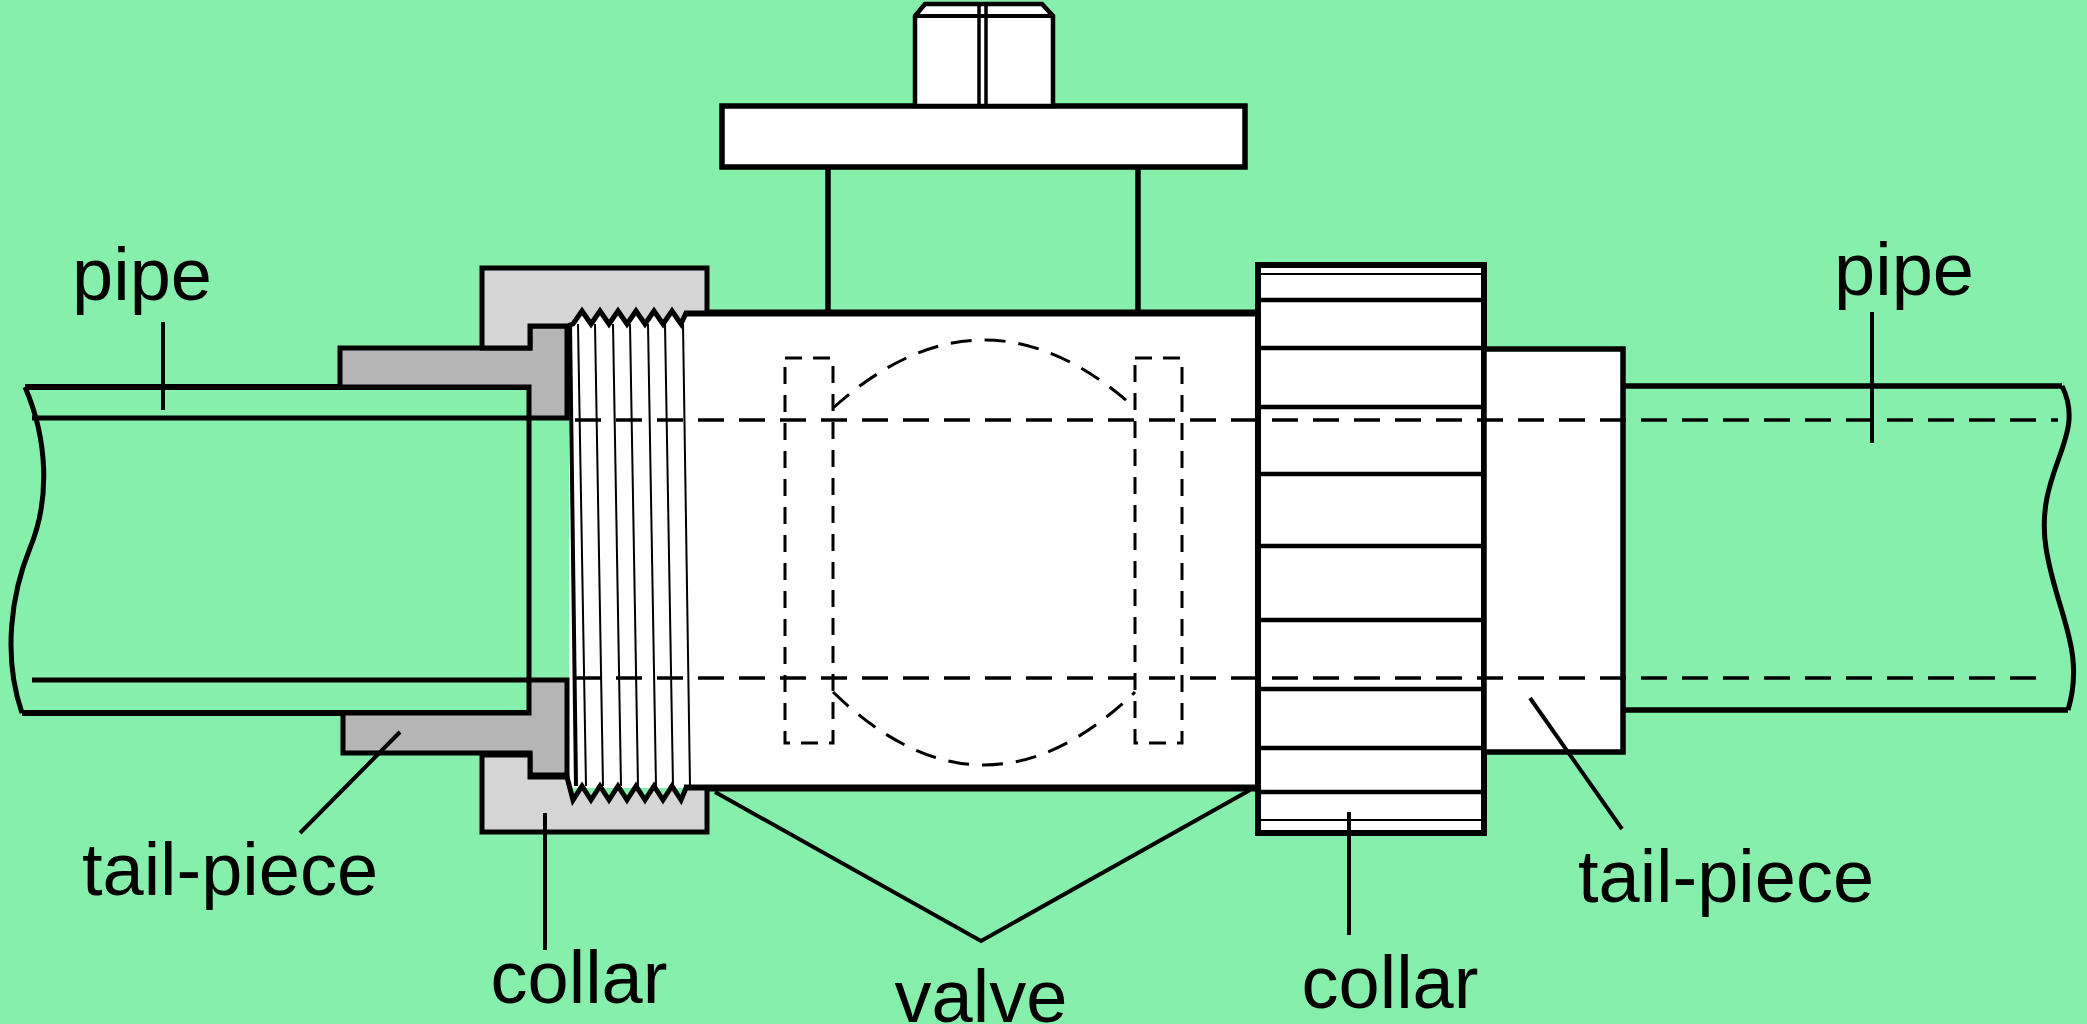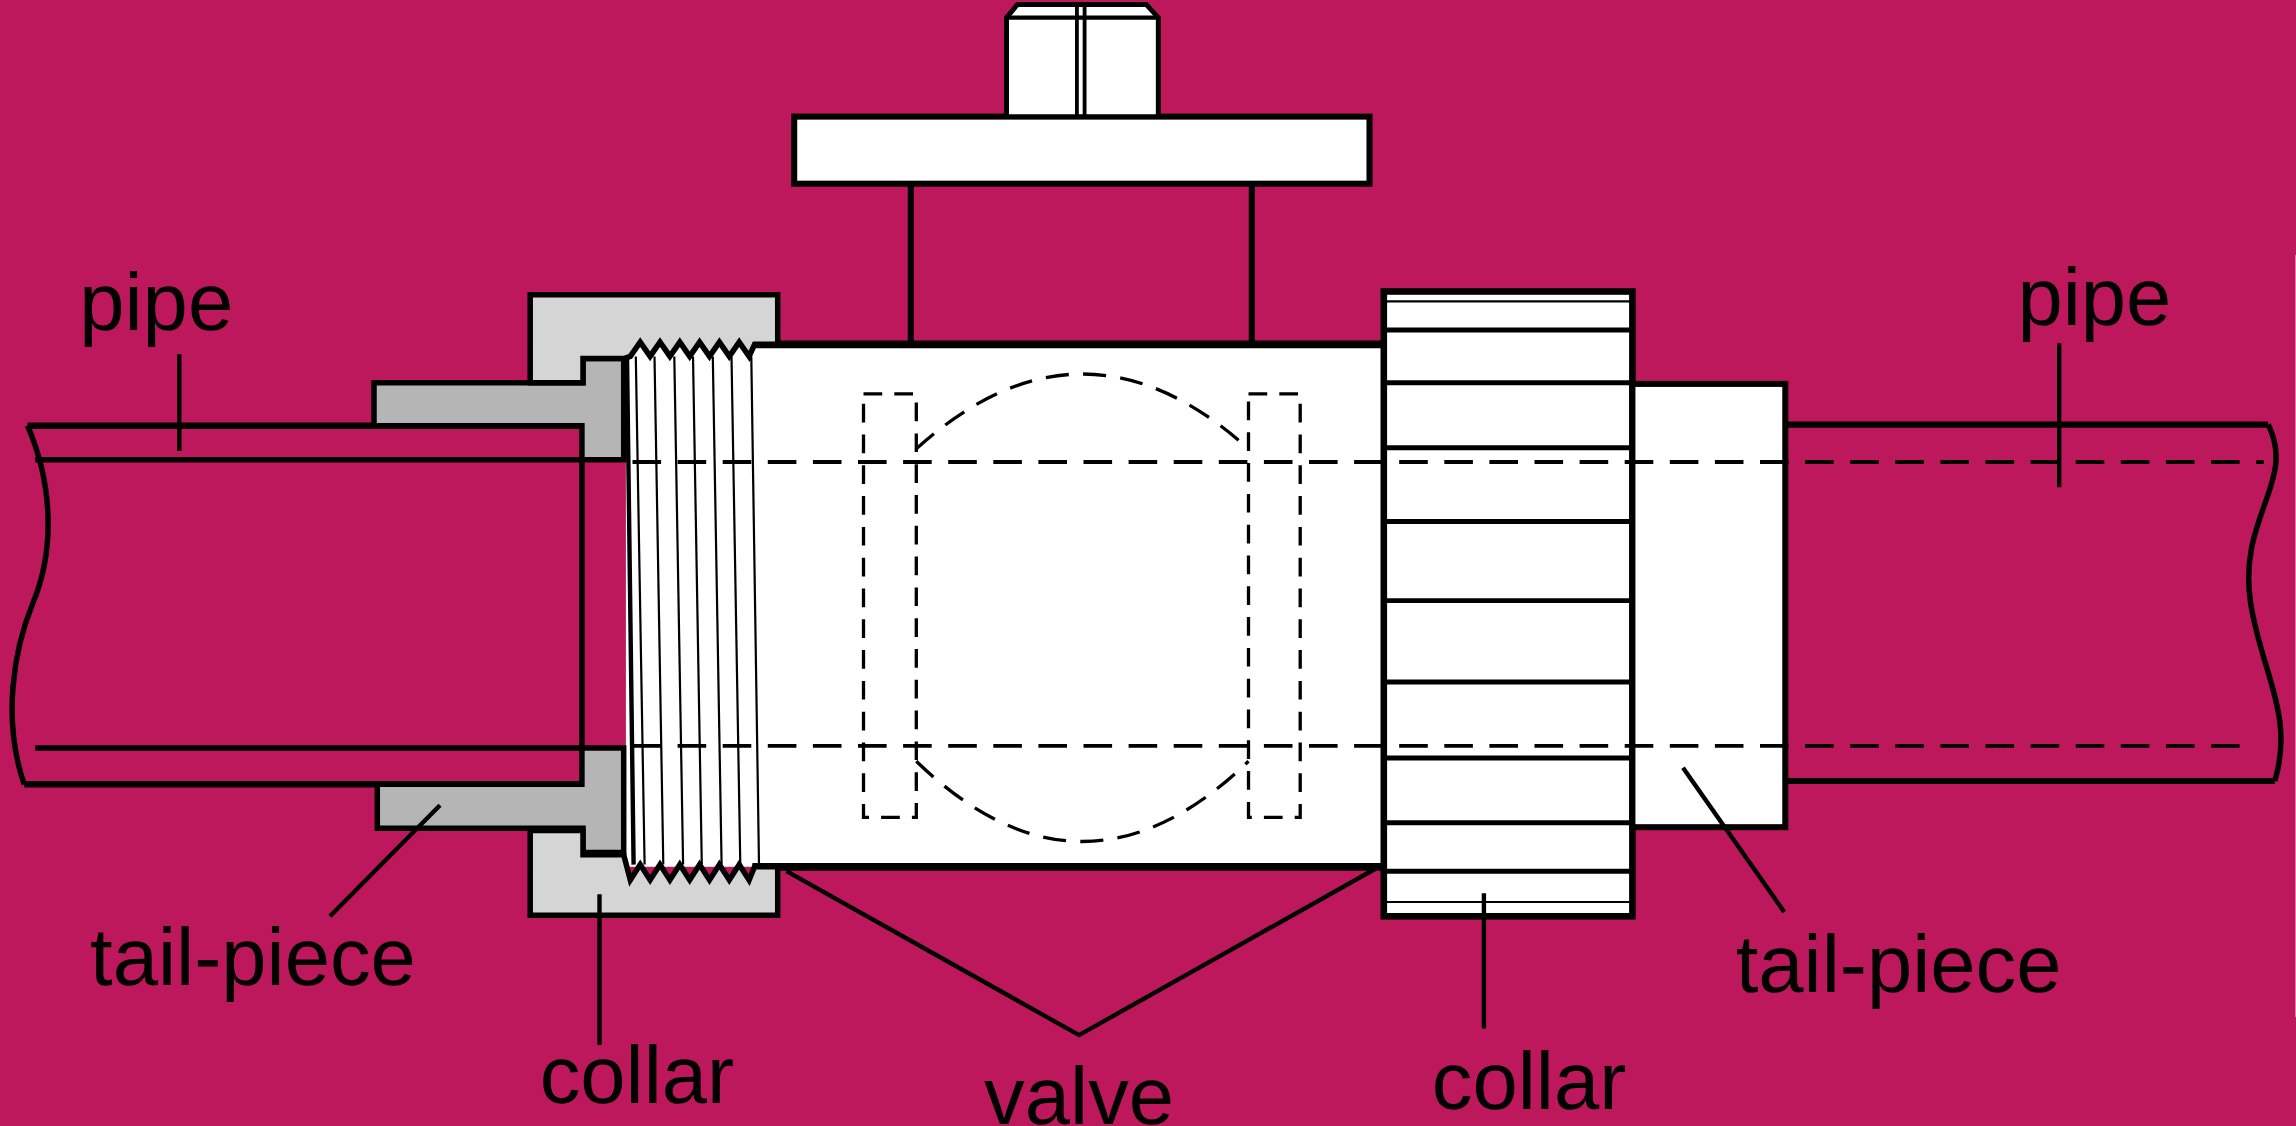--- a/index.html
+++ b/index.html
@@ -4,21 +4,21 @@
 <style>
   html, body {
     margin: 0;
     padding: 0;
     background: #ffffff;
   }
   .stage {
     position: relative;
     width: 2087px;
     height: 1024px;
-    background: #be185d;
+    background: #86efac;
     overflow: hidden;
   }
   svg { display: block; }
   .lbl {
     font-family: "Liberation Sans", sans-serif;
     font-size: 74px;
     fill: #000000;
     text-anchor: middle;
   }
 </style>

